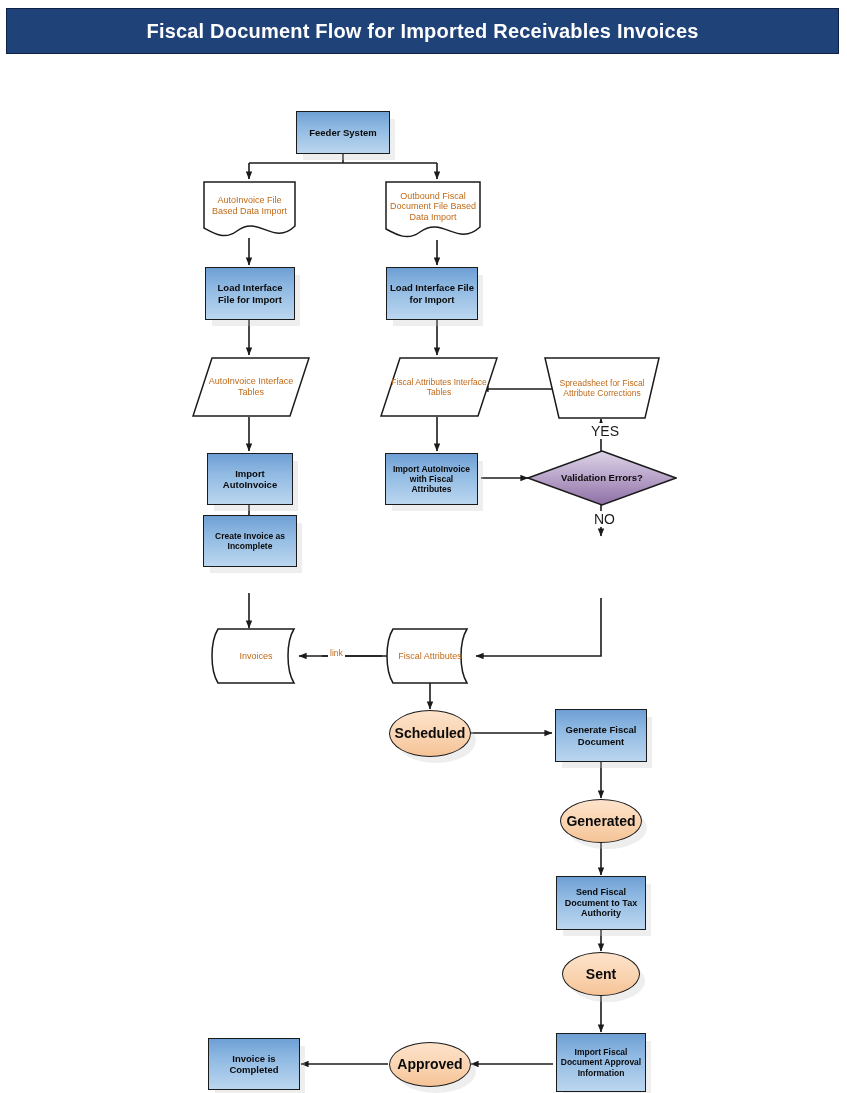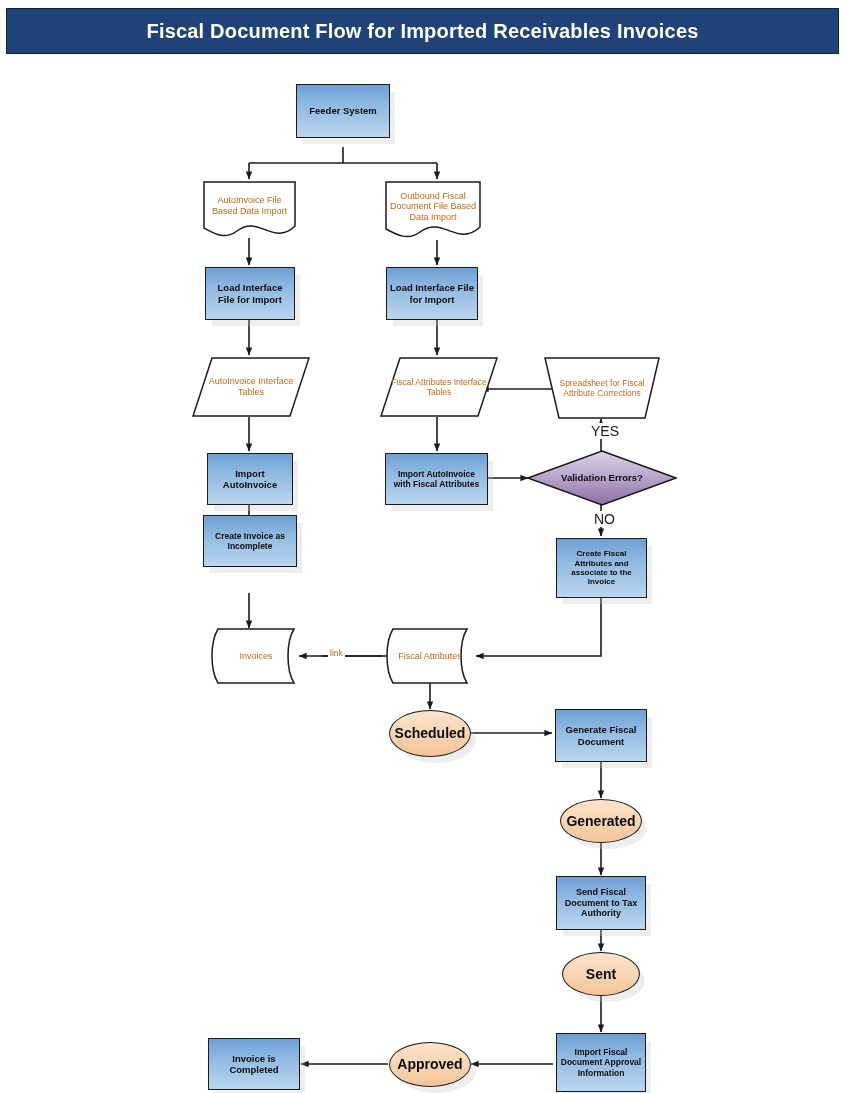--- a/index.html
+++ b/index.html
@@ -212,21 +212,21 @@
       <path d="M601,930 L601,951" marker-end="url(#arw)"></path>
 
       <path d="M601,996 L601,1032" marker-end="url(#arw)"></path>
 
       <path d="M553,1064 L471,1064" marker-end="url(#arw)"></path>
 
       <path d="M388,1064 L301,1064" marker-end="url(#arw)"></path>
     </g>
   </svg>
 
-  <div class="node proc" style="left:296px; top:84px; width:94px; height:54px;">
+  <div class="node proc" style="left:296px; top:111px; width:94px; height:43px;">
     <span class="label">Feeder System</span>
   </div>
 
   <div class="node doc" style="left:203px; top:181px; width:93px; height:58px;">
     <svg class="shape-svg" viewBox="0 0 93 58" preserveAspectRatio="none">
       <path d="M1,1 L92,1 L92,45 C70,66 56,33 34,50 C22,59 12,53 1,47 Z" fill="#ffffff" stroke="#1b1b1b" stroke-width="1.5"></path>
     </svg>
     <span class="label" style="margin-top:-8px;">AutoInvoice File Based Data Import</span>
   </div>
 
@@ -263,21 +263,21 @@
     <svg class="shape-svg" viewBox="0 0 116 62" preserveAspectRatio="none">
       <path d="M1,1 L115,1 L101,61 L15,61 Z" fill="#ffffff" stroke="#1b1b1b" stroke-width="1.5"></path>
     </svg>
     <span class="label" style="font-size:8.5px;">Spreadsheet for Fiscal Attribute Corrections</span>
   </div>
 
   <div class="node proc" style="left:207px; top:453px; width:86px; height:52px;">
     <span class="label">Import AutoInvoice</span>
   </div>
 
-  <div class="node proc" style="left:385px; top:453px; width:103px; height:52px;">
+  <div class="node proc" style="left:385px; top:453px; width:93px; height:52px;">
     <span class="label" style="font-size:8.5px;">Import AutoInvoice with Fiscal Attributes</span>
   </div>
 
   <div class="node dec" style="left:527px; top:450px; width:150px; height:56px;">
     <svg class="shape-svg" viewBox="0 0 150 56" preserveAspectRatio="none">
       <defs>
         <linearGradient id="decGrad" x1="0" y1="0" x2="0" y2="1">
           <stop offset="0%" stop-color="#DDD4E7"></stop>
           <stop offset="45%" stop-color="#BBA8CC"></stop>
           <stop offset="100%" stop-color="#8E6FA5"></stop>
@@ -285,23 +285,20 @@
       </defs>
       <path d="M75,1 L149,28 L75,55 L1,28 Z" fill="url(#decGrad)" stroke="#1b1b1b" stroke-width="1.5"></path>
     </svg>
     <span class="label">Validation Errors?</span>
   </div>
 
   <div class="node proc" style="left:203px; top:515px; width:94px; height:52px;">
     <span class="label" style="font-size:8.5px;">Create Invoice as Incomplete</span>
   </div>
 
-  <div class="node proc" style="left:556px; top:538px; width:91px; height:60px;">
-    <span class="label" style="font-size:8px;">Create Fiscal Attributes and associate to the Invoice</span>
-  </div>
 
   <div class="node store" style="left:208px; top:628px; width:96px; height:56px;">
     <svg class="shape-svg" viewBox="0 0 96 56" preserveAspectRatio="none">
       <path d="M10,1 L86,1 C78,14 78,42 86,55 L10,55 C2,42 2,14 10,1 Z" fill="#ffffff" stroke="#1b1b1b" stroke-width="1.5"></path>
     </svg>
     <span class="label">Invoices</span>
   </div>
 
   <div class="node store" style="left:383px; top:628px; width:94px; height:56px;">
     <svg class="shape-svg" viewBox="0 0 94 56" preserveAspectRatio="none">

